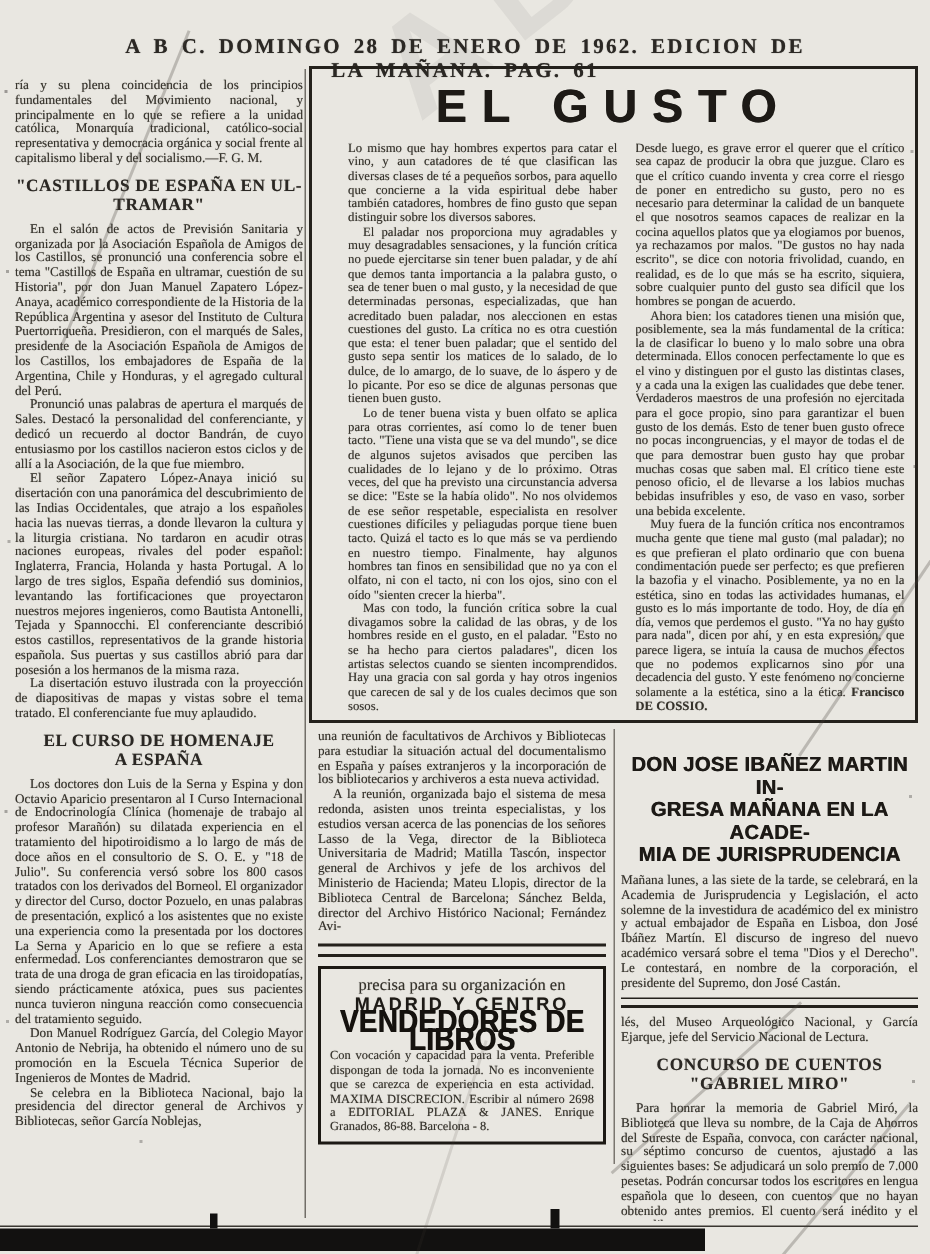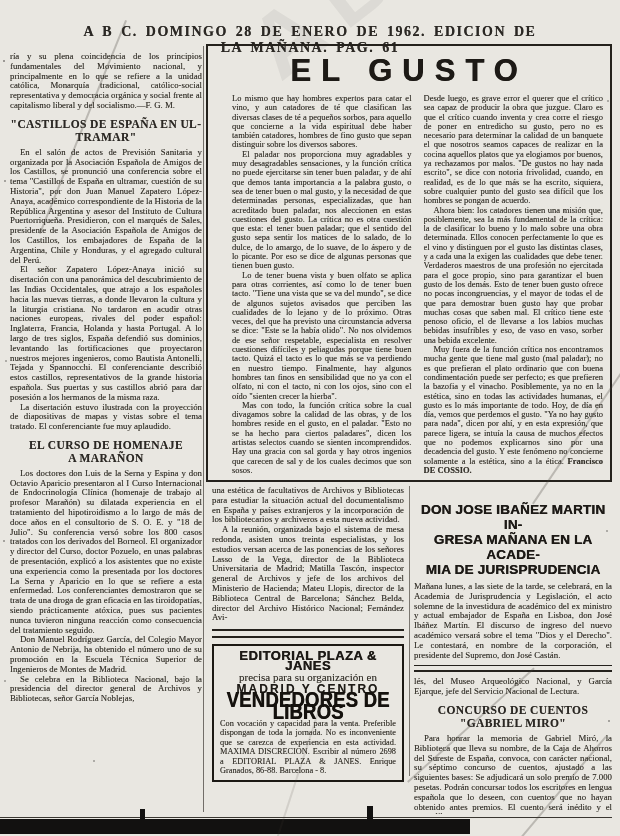--- a/index.html
+++ b/index.html
@@ -84,25 +84,26 @@
 
   <div class="vsep" id="vsep-left"></div>
   <div class="vsep" id="vsep-mid"></div>
 
   <div id="leftcol" class="bodytxt">
     <p class="noind">ría y su plena coincidencia de los principios fundamentales del Movimiento nacional, y principalmente en lo que se refiere a la unidad católica, Monarquía tradicional, católico-social representativa y democracia orgánica y social frente al capitalismo liberal y del socialismo.—F. G. M.</p>
 
     <h3 class="shead">"CASTILLOS DE ESPAÑA EN UL-
 TRAMAR"</h3>
     <p>En el salón de actos de Previsión Sanitaria y organizada por la Asociación Española de Amigos de los Castillos, se pronunció una conferencia sobre el tema "Castillos de España en ultramar, cuestión de su Historia", por don Juan Manuel Zapatero López-Anaya, académico correspondiente de la Historia de la República Argentina y asesor del Instituto de Cultura Puertorriqueña. Presidieron, con el marqués de Sales, presidente de la Asociación Española de Amigos de los Castillos, los embajadores de España de la Argentina, Chile y Honduras, y el agregado cultural del Perú.</p>
+    <p>Pronunció unas palabras de apertura el marqués de Sales. Destacó la personalidad del conferenciante, y dedicó un recuerdo al doctor Bandrán, de cuyo entusiasmo por los castillos nacieron estos ciclos y de allí a la Asociación, de la que fue miembro.</p>
     <p>El señor Zapatero López-Anaya inició su disertación con una panorámica del descubrimiento de las Indias Occidentales, que atrajo a los españoles hacia las nuevas tierras, a donde llevaron la cultura y la liturgia cristiana. No tardaron en acudir otras naciones europeas, rivales del poder español: Inglaterra, Francia, Holanda y hasta Portugal. A lo largo de tres siglos, España defendió sus dominios, levantando las fortificaciones que proyectaron nuestros mejores ingenieros, como Bautista Antonelli, Tejada y Spannocchi. El conferenciante describió estos castillos, representativos de la grande historia española. Sus puertas y sus castillos abrió para dar posesión a los hermanos de la misma raza.</p>
     <p>La disertación estuvo ilustrada con la proyección de diapositivas de mapas y vistas sobre el tema tratado. El conferenciante fue muy aplaudido.</p>
 
     <h3 class="shead">EL CURSO DE HOMENAJE
-A MARAÑON</h3>
+A ESPAÑA</h3>
     <p>Los doctores don Luis de la Serna y Espina y don Octavio Aparicio presentaron al I Curso Internacional de Endocrinología Clínica (homenaje de trabajo al profesor Marañón) su dilatada experiencia en el tratamiento del hipotiroidismo a lo largo de más de doce años en el consultorio de S. O. E. y "18 de Julio". Su conferencia versó sobre los 800 casos tratados con los derivados del Borneol. El organizador y director del Curso, doctor Pozuelo, en unas palabras de presentación, explicó a los asistentes que no existe una experiencia como la presentada por los doctores La Serna y Aparicio en lo que se refiere a esta enfermedad. Los conferenciantes demostraron que se trata de una droga de gran eficacia en las tiroidopatías, siendo prácticamente atóxica, pues sus pacientes nunca tuvieron ninguna reacción como consecuencia del tratamiento seguido.</p>
 
     <p>Don Manuel Rodríguez García, del Colegio Mayor Antonio de Nebrija, ha obtenido el número uno de su promoción en la Escuela Técnica Superior de Ingenieros de Montes de Madrid.</p>
 
     <p>Se celebra en la Biblioteca Nacional, bajo la presidencia del director general de Archivos y Bibliotecas, señor García Noblejas,</p>
   </div>
 
   <div id="gustobox">
     <div id="gustotitle">EL GUSTO</div>
     <div class="gustocols">
@@ -114,25 +115,24 @@
       </div>
       <div class="gcol bodytxt">
         <p class="noind">Desde luego, es grave error el querer que el crítico sea capaz de producir la obra que juzgue. Claro es que el crítico cuando inventa y crea corre el riesgo de poner en entredicho su gusto, pero no es necesario para determinar la calidad de un banquete el que nosotros seamos capaces de realizar en la cocina aquellos platos que ya elogiamos por buenos, ya rechazamos por malos. "De gustos no hay nada escrito", se dice con notoria frivolidad, cuando, en realidad, es de lo que más se ha escrito, siquiera, sobre cualquier punto del gusto sea difícil que los hombres se pongan de acuerdo.</p>
         <p>Ahora bien: los catadores tienen una misión que, posiblemente, sea la más fundamental de la crítica: la de clasificar lo bueno y lo malo sobre una obra determinada. Ellos conocen perfectamente lo que es el vino y distinguen por el gusto las distintas clases, y a cada una la exigen las cualidades que debe tener. Verdaderos maestros de una profesión no ejercitada para el goce propio, sino para garantizar el buen gusto de los demás. Esto de tener buen gusto ofrece no pocas incongruencias, y el mayor de todas el de que para demostrar buen gusto hay que probar muchas cosas que saben mal. El crítico tiene este penoso oficio, el de llevarse a los labios muchas bebidas insufribles y eso, de vaso en vaso, sorber una bebida excelente.</p>
         <p><span>Muy fuera de la función crítica nos encontramos mucha gente que tiene mal gusto (mal paladar); no es que prefieran el plato ordinario que con buena condimentación puede ser perfecto; es que prefieren la bazofia y el vinacho. Posiblemente, ya no en la estética, sino en todas las actividades humanas, el gusto es lo más importante de todo. Hoy, de día en día, vemos que perdemos el gusto. "Ya no hay gusto para nada", dicen por ahí, y en esta expresión, que parece ligera, se intuía la causa de muchos efectos que no podemos explicarnos sino por una decadencia del gusto. Y este fenómeno no concierne solamente a la estética, sino a la ética. </span><span class="byline">Francisco DE COSSIO.</span></p>
       </div>
     </div>
   </div>
 
   <div id="centercol" class="bodytxt">
-    <p class="noind">una estética de facultativos de Archivos y Bibliotecas para estudiar la situación actual del documentalismo en España y países extranjeros y la incorporación de los bibliotecarios y archiveros a esta nueva actividad.</p>
+    <p class="noind">una reunión de facultativos de Archivos y Bibliotecas para estudiar la situación actual del documentalismo en España y países extranjeros y la incorporación de los bibliotecarios y archiveros a esta nueva actividad.</p>
     <p>A la reunión, organizada bajo el sistema de mesa redonda, asisten unos treinta especialistas, y los estudios versan acerca de las ponencias de los señores Lasso de la Vega, director de la Biblioteca Universitaria de Madrid; Matilla Tascón, inspector general de Archivos y jefe de los archivos del Ministerio de Hacienda; Mateu Llopis, director de la Biblioteca Central de Barcelona; Sánchez Belda, director del Archivo Histórico Nacional; Fernández Avi-</p>
     <div class="dblrule"></div>
     <div id="adbox">
-      <div class="adbrand">EDITORIAL PLAZA &amp; JANES</div>
       <div class="adsub">precisa para su organización en</div>
       <div class="adcity">MADRID Y CENTRO</div>
       <div class="adjob">VENDEDORES DE LIBROS</div>
       <div class="adbody">Con vocación y capacidad para la venta. Preferible dispongan de toda la jornada. No es inconveniente que se carezca de experiencia en esta actividad. MAXIMA DISCRECION. Escribir al número 2698 a EDITORIAL PLAZA &amp; JANES. Enrique Granados, 86-88. Barcelona - 8.</div>
     </div>
   </div>
 
   <div id="rightcol" class="bodytxt">
     <h2 class="bighead">DON JOSE IBAÑEZ MARTIN IN-
 GRESA MAÑANA EN LA ACADE-

